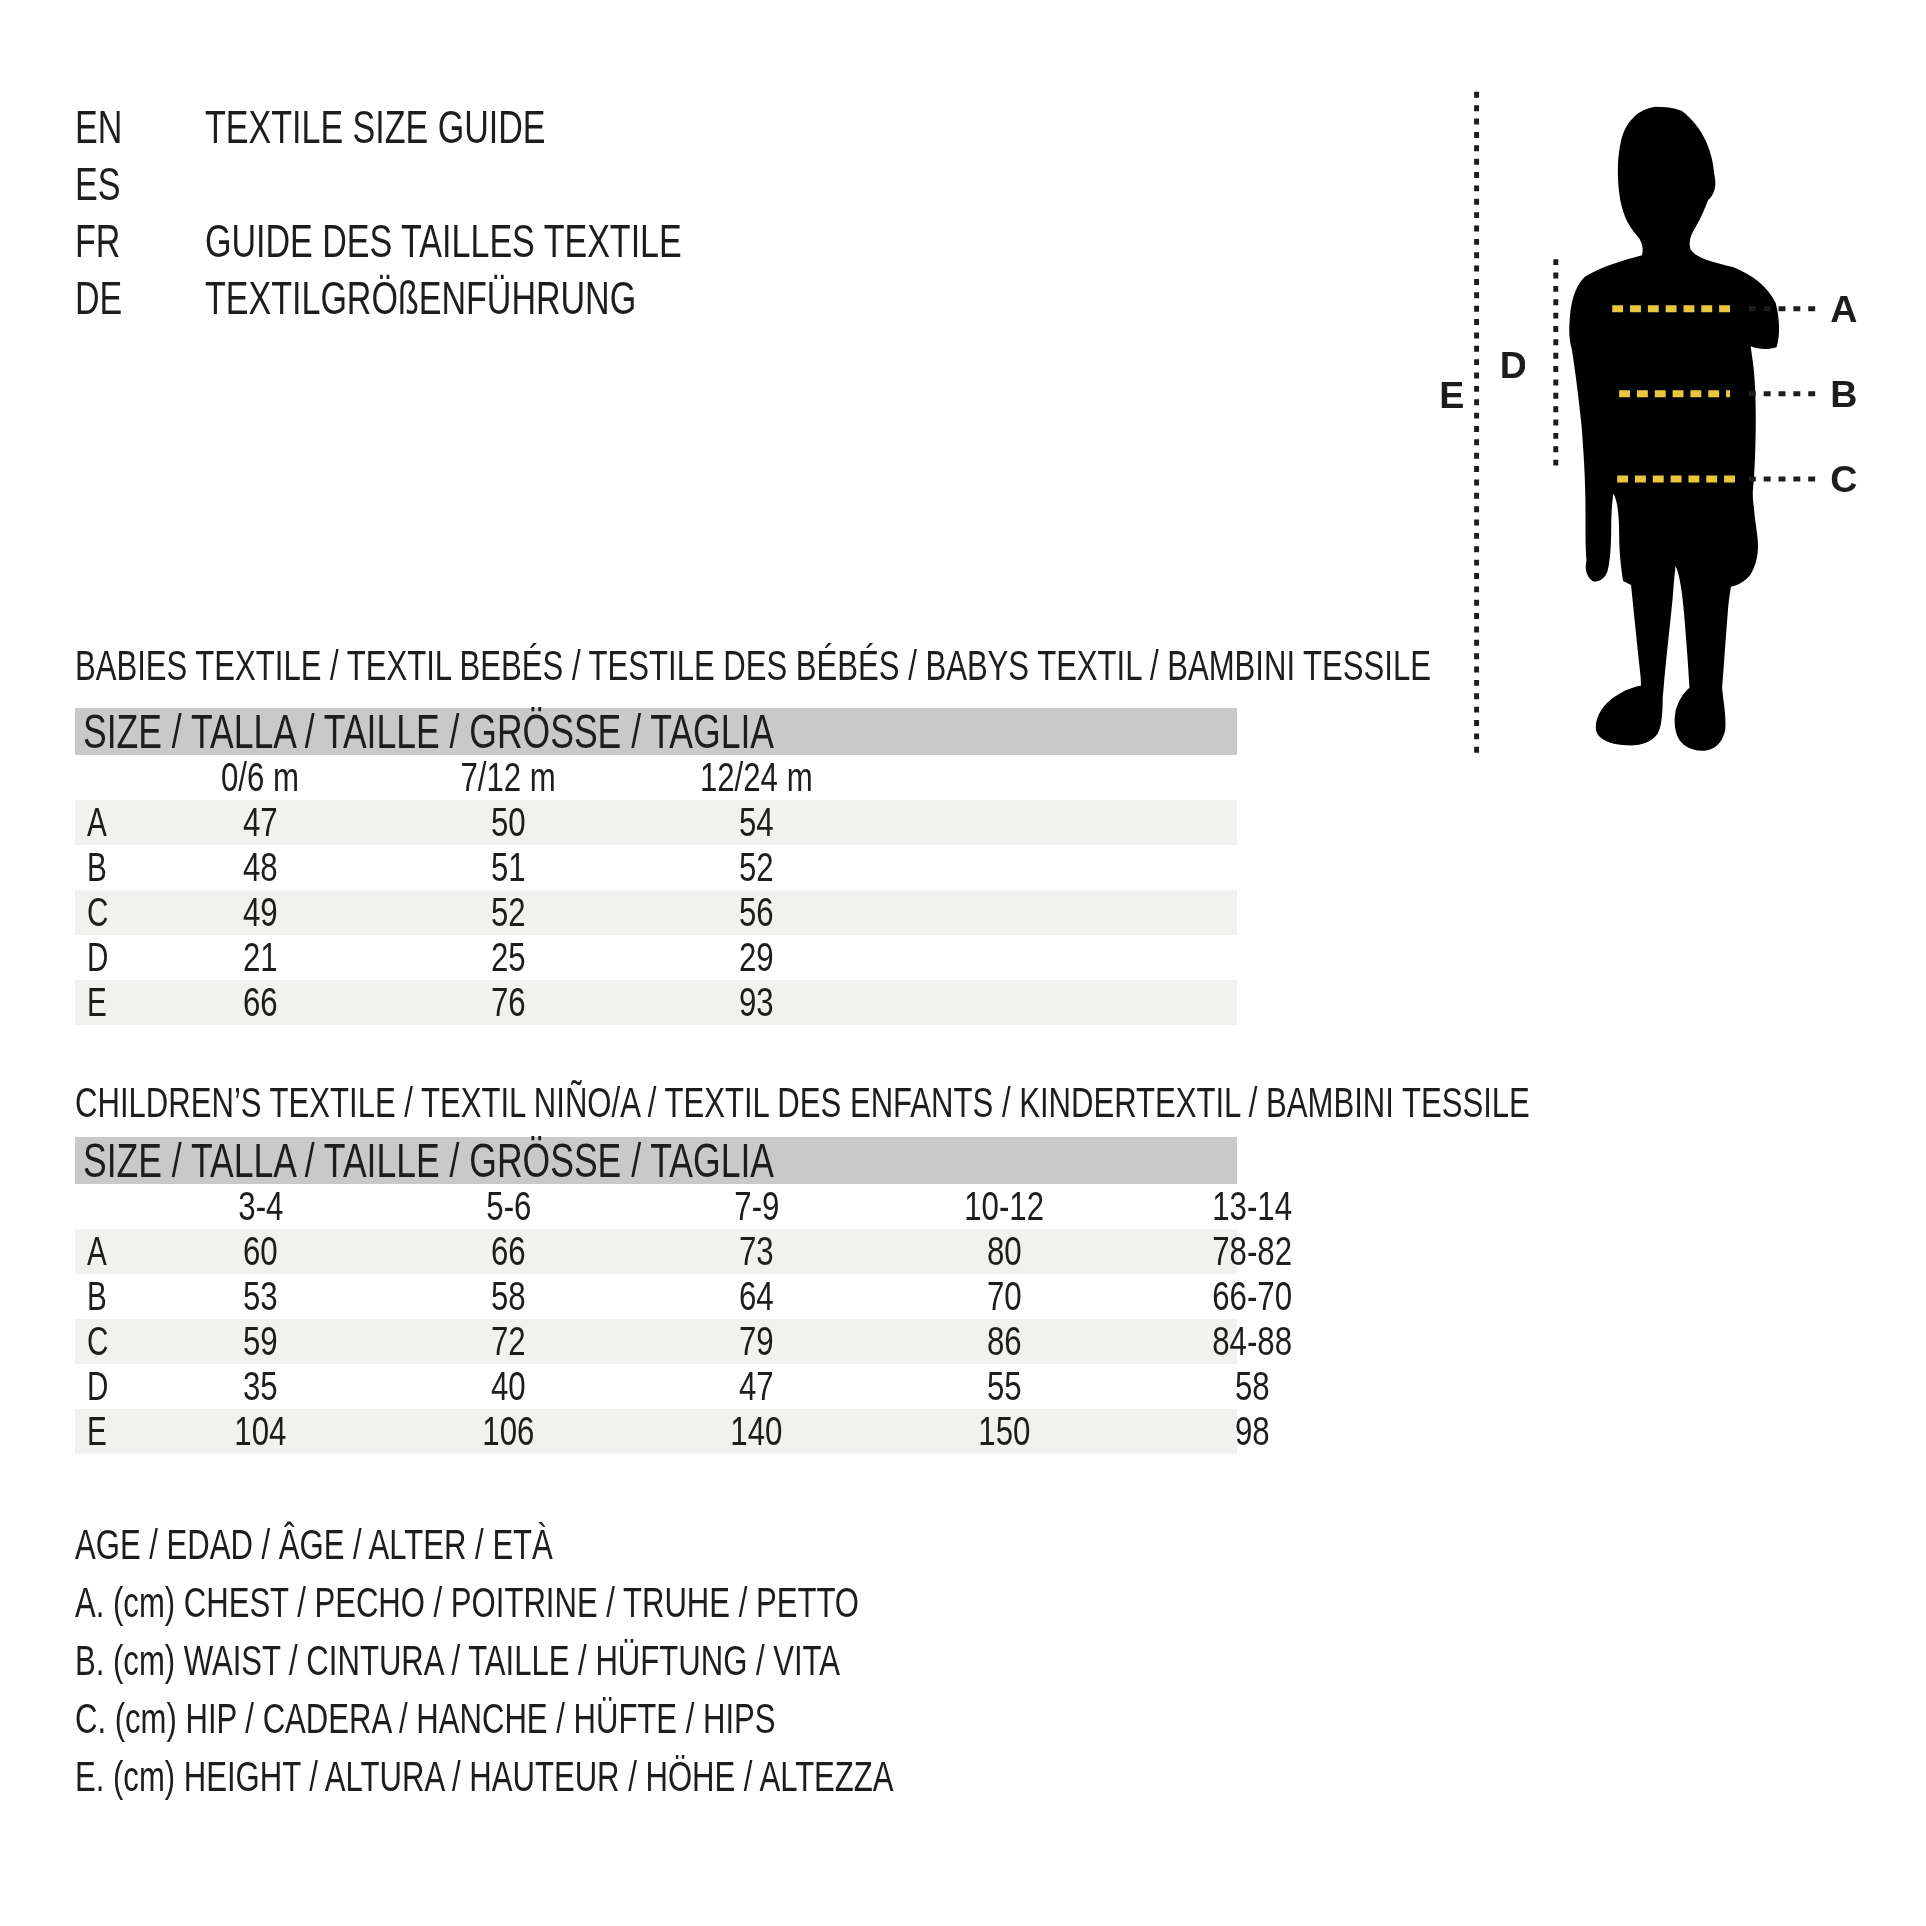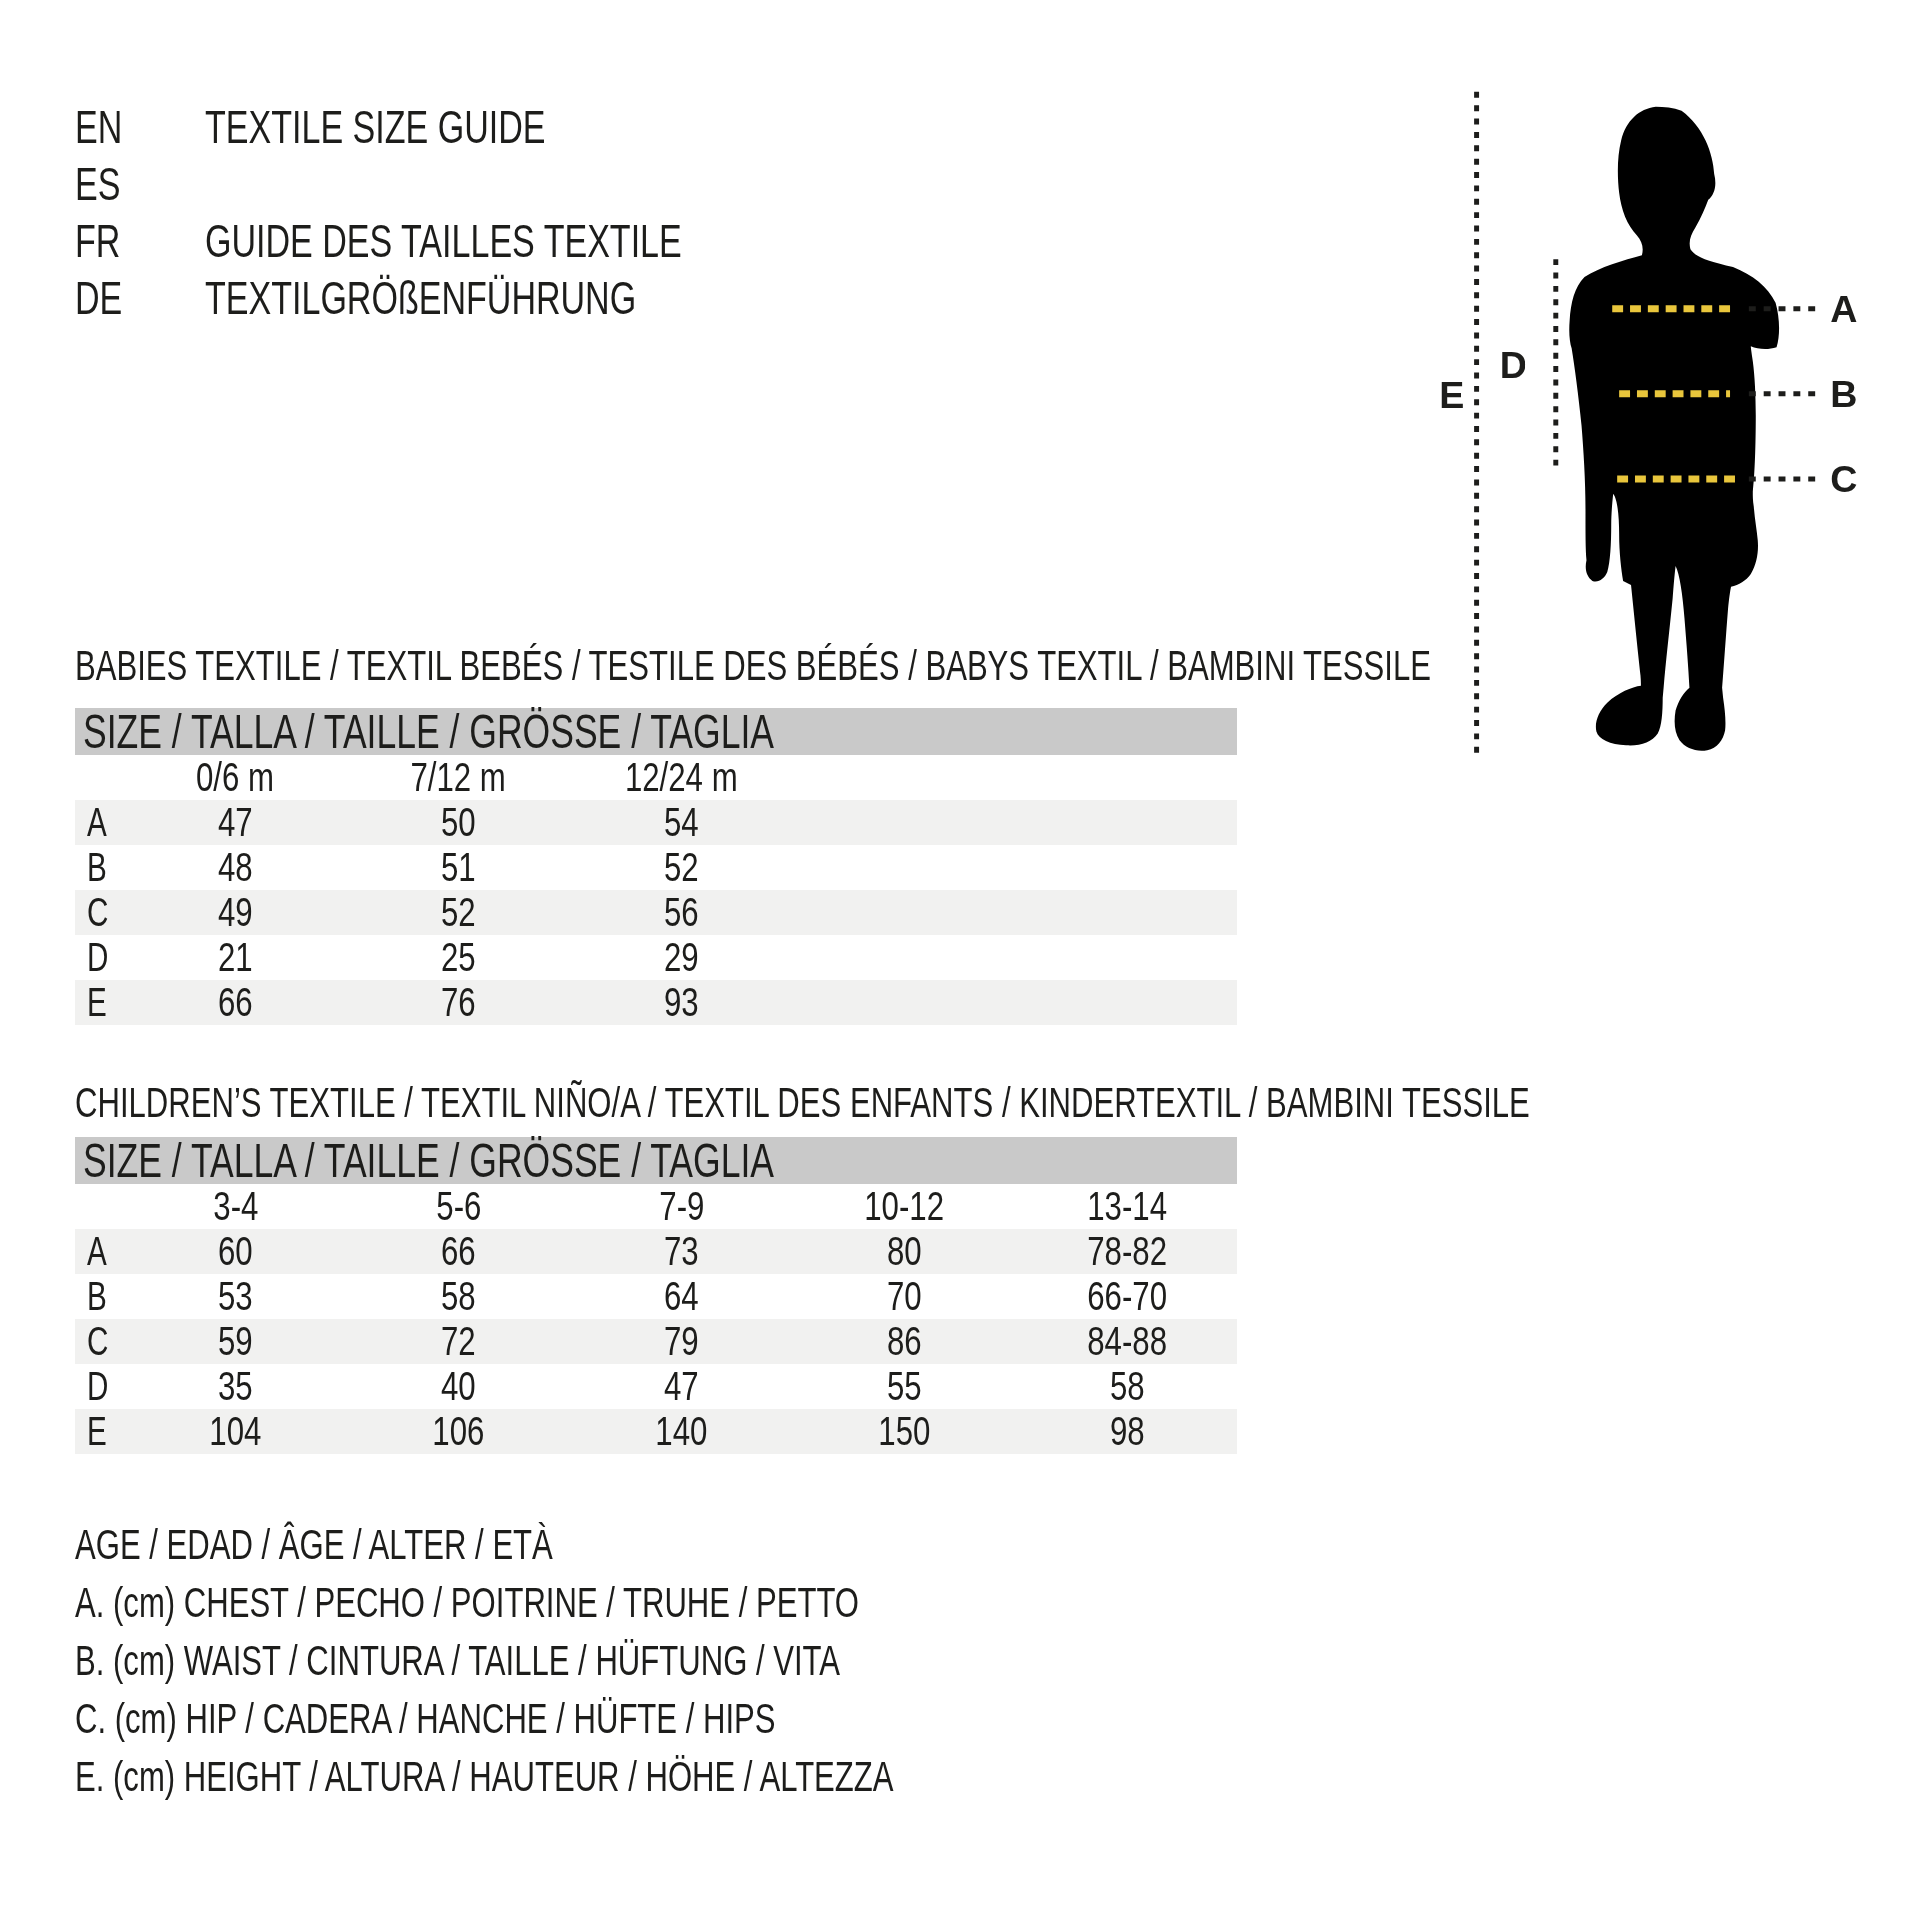--- a/index.html
+++ b/index.html
@@ -17,21 +17,21 @@
   
   .section-title{position:absolute;left:75px;font-size:42px;line-height:45px;}
   #babies-title{top:643px;}
   #children-title{top:1080px;}
 
   
   .size-table{position:absolute;left:75px;width:1162px;}
   #babies-table{top:708px;}
   #children-table{top:1137px;}
   .size-bar{height:47px;line-height:47px;background:#c9c9c9;font-size:48px;padding-left:8px;box-sizing:border-box;}
-  .trow{display:grid;grid-template-columns:49px 223px 223px 223px 223px 223px;height:45px;line-height:45px;font-size:40px;}
+  .trow{display:grid;grid-template-columns:49px 223px 223px 223px 223px 223px;height:45px;line-height:45px;font-size:40px;gap:25px;}
   .trow .lab{padding-left:12px;}
   .trow .val{text-align:center;}
   .trow.alt{background:#f1f1f0;}
 
   
   .legend{position:absolute;left:75px;top:1516px;font-size:42px;line-height:58px;}
 
   
   #figure-wrap{position:absolute;left:1436px;top:79px;width:495px;height:693px;}
   .fig-label{font-family:"Liberation Sans",sans-serif;font-weight:700;font-size:38px;fill:#1d1d1b;}

